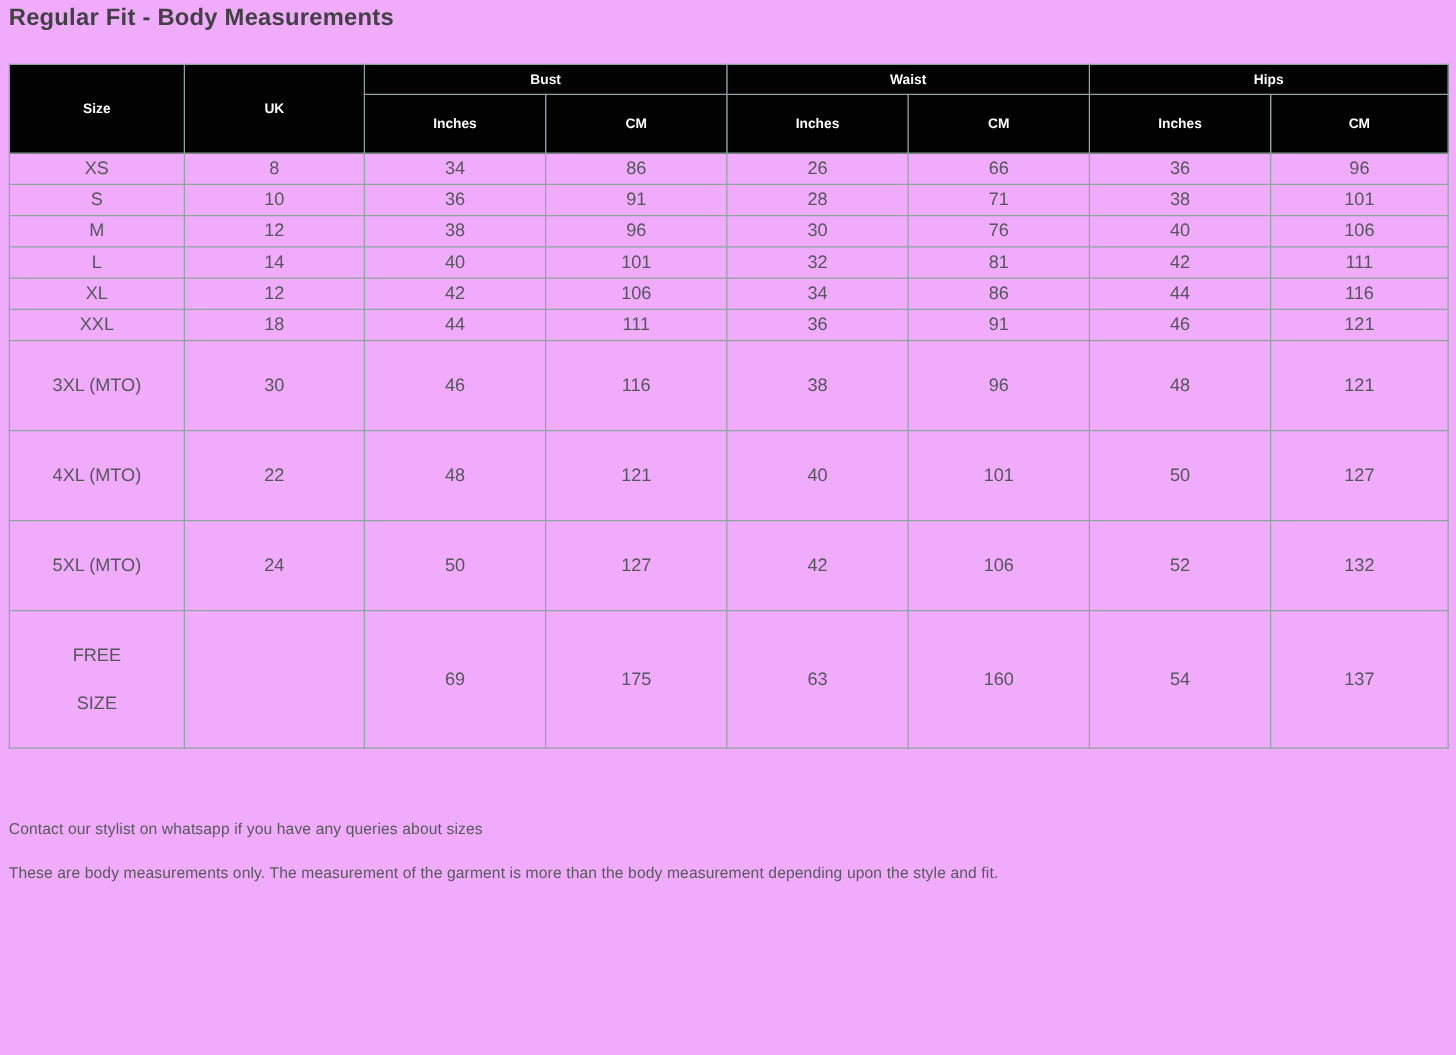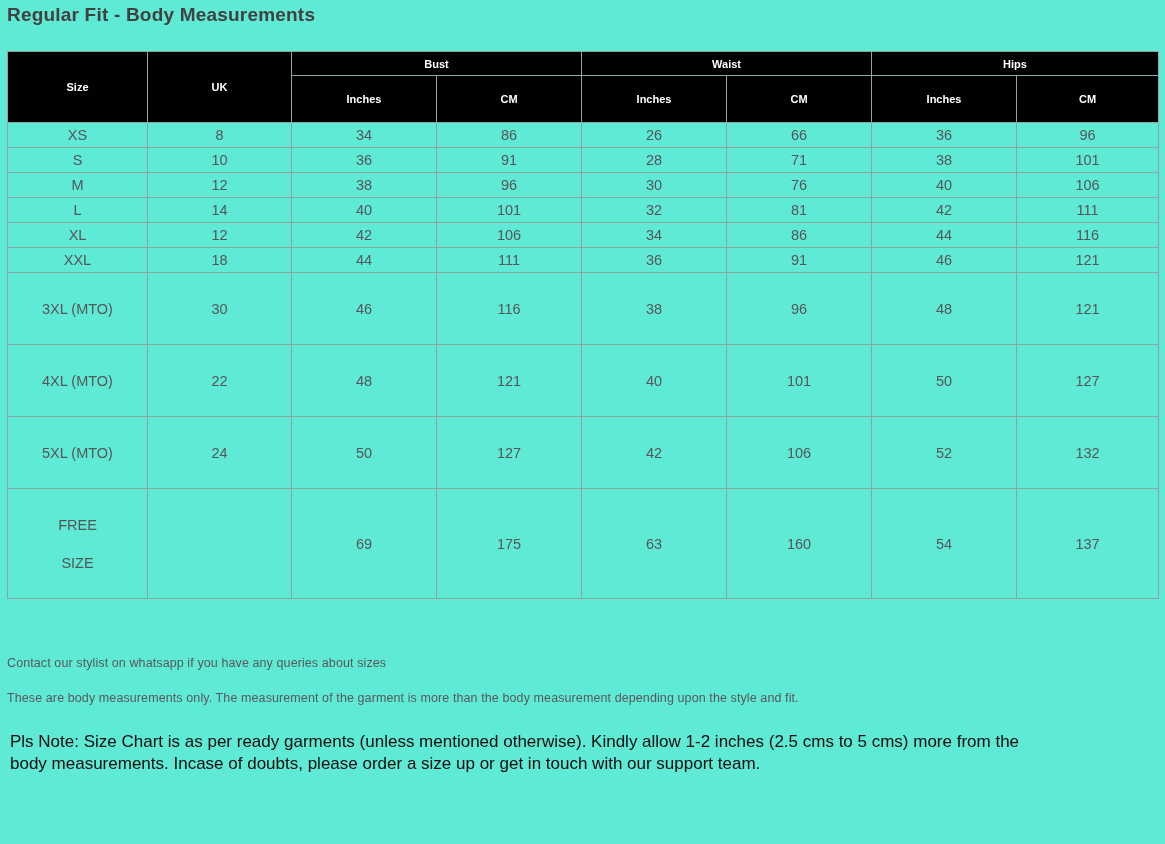--- a/index.html
+++ b/index.html
@@ -6,21 +6,21 @@
     margin: 0;
     padding: 0;
     background: #ffffff;
     font-family: "Liberation Sans", sans-serif;
   }
   .page {
     position: relative;
     width: 1165px;
     height: 844px;
     overflow: hidden;
-    background: #5eead4;
+    background: #f0abfc;
   }
   .content {
     padding: 3px 7px 0 7px;
   }
   h1.page-title {
     margin: 0 0 25px 0;
     font-size: 19px;
     line-height: 23px;
     font-weight: bold;
     color: #414042;
@@ -211,17 +211,16 @@
           <td>160</td>
           <td>54</td>
           <td>137</td>
         </tr>
       </tbody>
     </table>
 
     <div class="notes">
       <p class="note">Contact our stylist on whatsapp if you have any queries about sizes</p>
       <p class="note">These are body measurements only. The measurement of the garment is more than the body measurement depending upon the style and fit.</p>
-      <p class="pls-note">Pls Note: Size Chart is as per ready garments (unless mentioned otherwise). Kindly allow 1-2 inches (2.5 cms to 5 cms) more from the body measurements. Incase of doubts, please order a size up or get in touch with our support team.</p>
     </div>
 
   </div>
 </div>
 
 </body></html>

